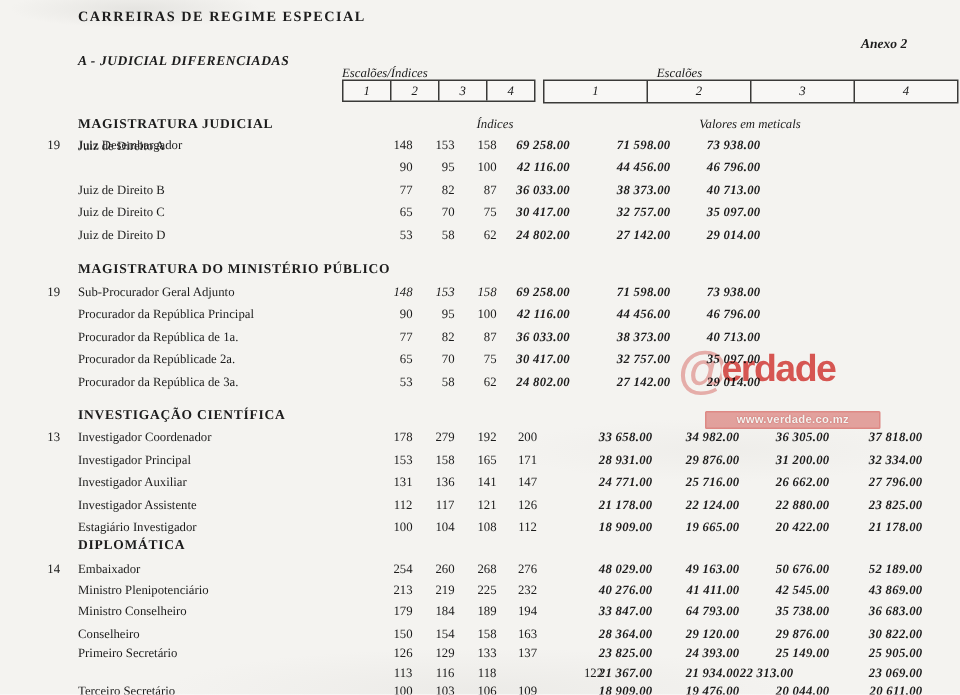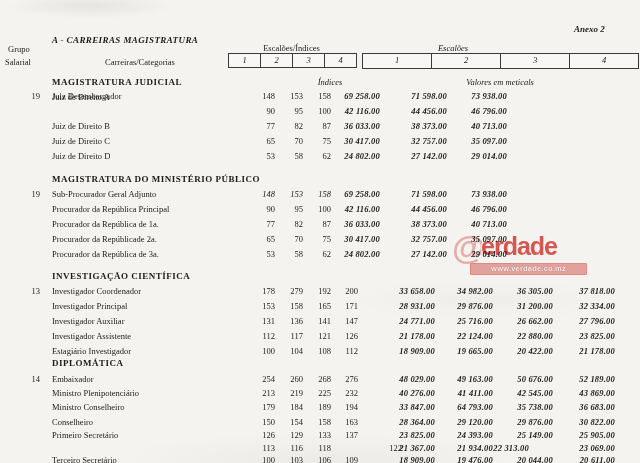--- a/index.html
+++ b/index.html
@@ -16,21 +16,21 @@
       radial-gradient(ellipse 200px 30px at 480px 300px, rgba(190,188,182,.10), rgba(190,188,182,0) 70%),
       radial-gradient(ellipse 300px 40px at 320px 460px, rgba(180,178,172,.12), rgba(180,178,172,0) 70%);
   }
   .abs{position:absolute;white-space:nowrap;}
   .doc-title{left:52px;top:7px;font-weight:bold;font-size:9.5px;letter-spacing:1px;}
   .annex{left:574px;top:24px;font-style:italic;font-size:9px;font-weight:bold;}
   .subtitle{left:52px;top:35px;font-weight:bold;font-style:italic;font-size:9px;letter-spacing:.4px;}
   .grupo-hdr{left:5px;top:43px;font-size:8.5px;line-height:13px;white-space:normal;width:46px;}
   .grupo-hdr .l1{padding-left:3px;}
   .carreiras-hdr{left:60px;top:57px;width:160px;text-align:center;font-size:8.5px;}
-  .escind-label{left:228px;top:43px;width:127px;text-align:center;font-size:8.5px;}
+  .escind-label{left:228px;top:43px;width:127px;text-align:left;font-style:italic;font-size:8.5px;}
   .esc-label{left:363px;top:43px;width:180px;text-align:center;font-style:italic;font-size:8.5px;}
   .scalebox{position:absolute;display:flex;border:1px solid #3a3a38;background:rgba(255,255,255,.35);}
   .box1{left:228px;top:53px;width:127px;height:13px;}
   .box2{left:362px;top:53px;width:275px;height:14px;}
   .scalebox .cell{flex:1;text-align:center;font-style:italic;font-size:8.5px;line-height:13px;}
   .scalebox .cell + .cell{border-left:1px solid #3a3a38;}
   .sec-title{font-weight:bold;font-size:9px;letter-spacing:.5px;left:52px;}
   .sub-italic{font-style:italic;font-size:8.5px;text-align:center;}
   .cell-abs{position:absolute;font-size:8.5px;white-space:nowrap;}
   .cell-group{left:22px;width:18px;text-align:right;}
@@ -38,38 +38,34 @@
   .cell-idx{width:34px;text-align:right;}
   .cell-val{width:72px;text-align:right;font-style:italic;font-weight:bold;letter-spacing:.2px;}
   .it{font-style:italic;}
   
   .watermark{position:absolute;left:452px;top:234px;width:140px;height:40px;
     mix-blend-mode:multiply;z-index:6;font-family:"Liberation Sans","DejaVu Sans",sans-serif;}
   .wm-at{position:absolute;left:0;top:-6px;font-size:34px;font-weight:bold;color:#f0b6b4;}
   .wm-name{position:absolute;left:29px;top:-2px;font-size:25px;font-weight:bold;color:#e05a57;
     letter-spacing:-1px;
     text-shadow:-1px -1px 0 #fff,1px -1px 0 #fff,-1px 1px 0 #fff,1px 1px 0 #fff;}
-  .wm-banner{position:absolute;left:18px;top:29px;width:115px;height:10px;
+  .wm-banner{position:absolute;left:18px;top:40px;width:115px;height:10px;
     background:#eda9a7;border:1px solid #e8908d;border-radius:1px;
     text-align:center;line-height:9px;font-size:7.5px;font-weight:bold;color:#fff;
     text-shadow:0 0 1px #c05552;letter-spacing:.2px;}
 </style>
 </head>
 <body>
 
 <div class="page">
 
+  <div class="abs doc-title">CARREIRAS DE REGIME ESPECIAL</div>
   <div class="abs annex">Anexo 2</div>
-  <div class="abs subtitle">A - CARREIRAS MAGISTRATURA</div>
-
-  <div class="abs grupo-hdr">
-    <div class="l1">Grupo</div>
-    <div>Salarial</div>
-  </div>
-  <div class="abs carreiras-hdr">Carreiras/Categorias</div>
+  <div class="abs subtitle">A - JUDICIAL DIFERENCIADAS</div>
+
 
   <div class="abs escind-label">Escalões/Índices</div>
   <div class="abs esc-label">Escalões</div>
 
   <div class="scalebox box1">
     <div class="cell">1</div>
     <div class="cell">2</div>
     <div class="cell">3</div>
     <div class="cell">4</div>
   </div>

